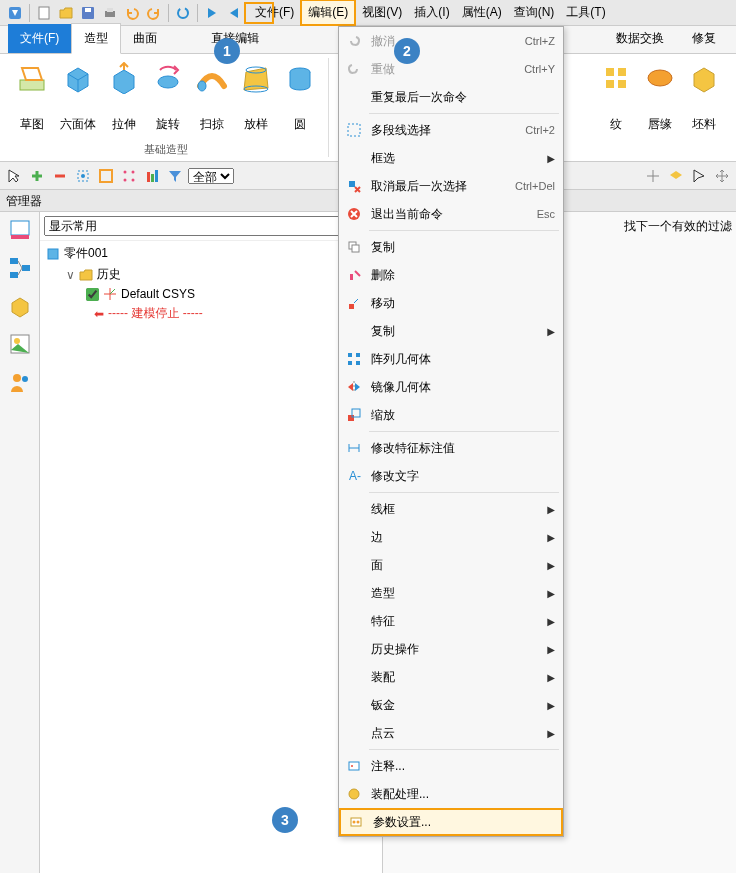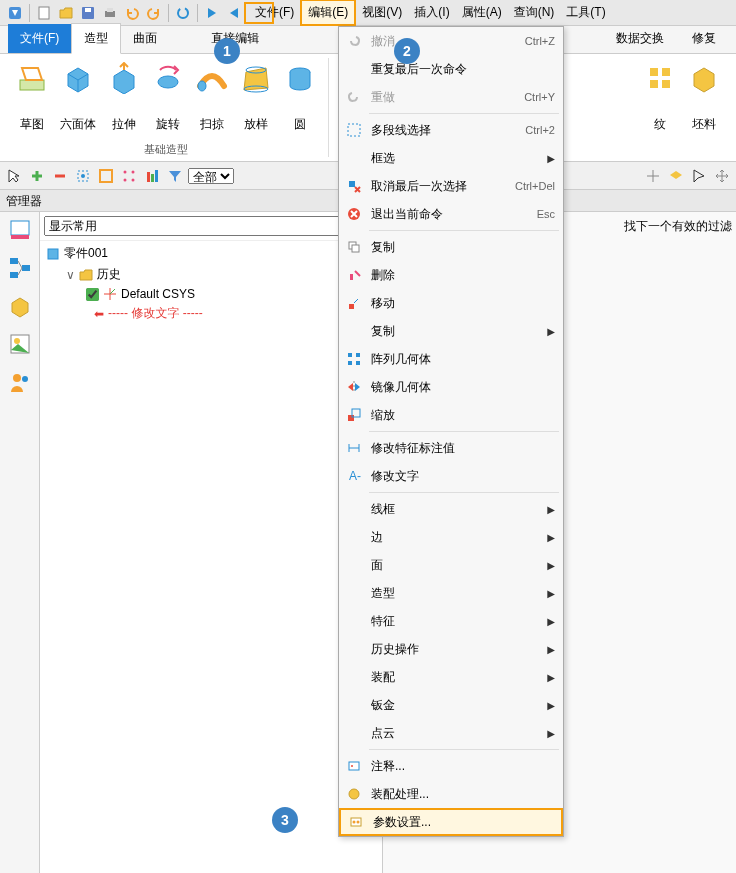--- a/index.html
+++ b/index.html
@@ -220,20 +220,28 @@
               <rect x="18" y="6" width="8" height="8" fill="#f4c542"></rect>
               <rect x="6" y="18" width="8" height="8" fill="#f4c542"></rect>
               <rect x="18" y="18" width="8" height="8" fill="#f4c542"></rect>
             </svg>
           </span>
           <span class="lbl">纹</span>
         </div>
       <div class="ribbon-btn">
           <span class="bigicon">
             <svg width="32" height="32">
+              <path d="M4 16 A12 8 0 0 1 28 16 A12 8 0 0 1 4 16" fill="#f4a030" stroke="#c97020"></path>
+            </svg>
+          </span>
+          <span class="lbl">唇缘</span>
+        </div>
+      <div class="ribbon-btn">
+          <span class="bigicon">
+            <svg width="32" height="32">
               <path d="M6 12 L16 6 L26 12 L26 24 L16 30 L6 24 Z" fill="#f4c542" stroke="#c9a030"></path>
             </svg>
           </span>
           <span class="lbl">坯料</span>
         </div>
     </div>
   </div>
 </div>
 
 <div class="toolbar-mid">
@@ -377,51 +385,51 @@
           <span>
             <svg width="14" height="14">
               <path d="M7 1 L7 13 M1 7 L13 7" stroke="#e94b3a"></path>
               <path d="M7 7 L12 2" stroke="#4caf50"></path>
             </svg>
           </span>
           <span>Default CSYS</span>
         </div>
       <div class="tree-row stop">
           <span>⬅</span>
-          <span>----- 修改文字 -----</span>
+          <span>----- 建模停止 -----</span>
         </div>
     </div>
   </div>
   <div class="canvas">
     <span style="position:absolute;right:4px">找下一个有效的过滤</span>
   </div>
 </div>
 
 <div class="dropdown-menu">
   <div class="dropdown-item disabled">
       <span class="dicon">
         <svg width="14" height="14">
           <path d="M9 3 A4 4 0 1 1 4 7" fill="none" stroke="#bbb" stroke-width="2"></path>
         </svg>
       </span>
       <span>撤消</span>
       <span class="shortcut">Ctrl+Z</span>
     </div>
-  <div class="dropdown-item">
-      <span class="dicon"></span>
-      <span>重复最后一次命令</span>
-    </div>
   <div class="dropdown-item disabled">
       <span class="dicon">
         <svg width="14" height="14">
           <path d="M5 3 A4 4 0 1 0 10 7" fill="none" stroke="#bbb" stroke-width="2"></path>
         </svg>
       </span>
       <span>重做</span>
       <span class="shortcut">Ctrl+Y</span>
+    </div>
+  <div class="dropdown-item">
+      <span class="dicon"></span>
+      <span>重复最后一次命令</span>
     </div>
   <div class="dropdown-sep"></div>
   <div class="dropdown-item">
       <span class="dicon">
         <svg width="14" height="14">
           <rect x="1" y="1" width="12" height="12" fill="none" stroke="#2a8fd4" stroke-dasharray="2"></rect>
         </svg>
       </span>
       <span>多段线选择</span>
       <span class="shortcut">Ctrl+2</span>

